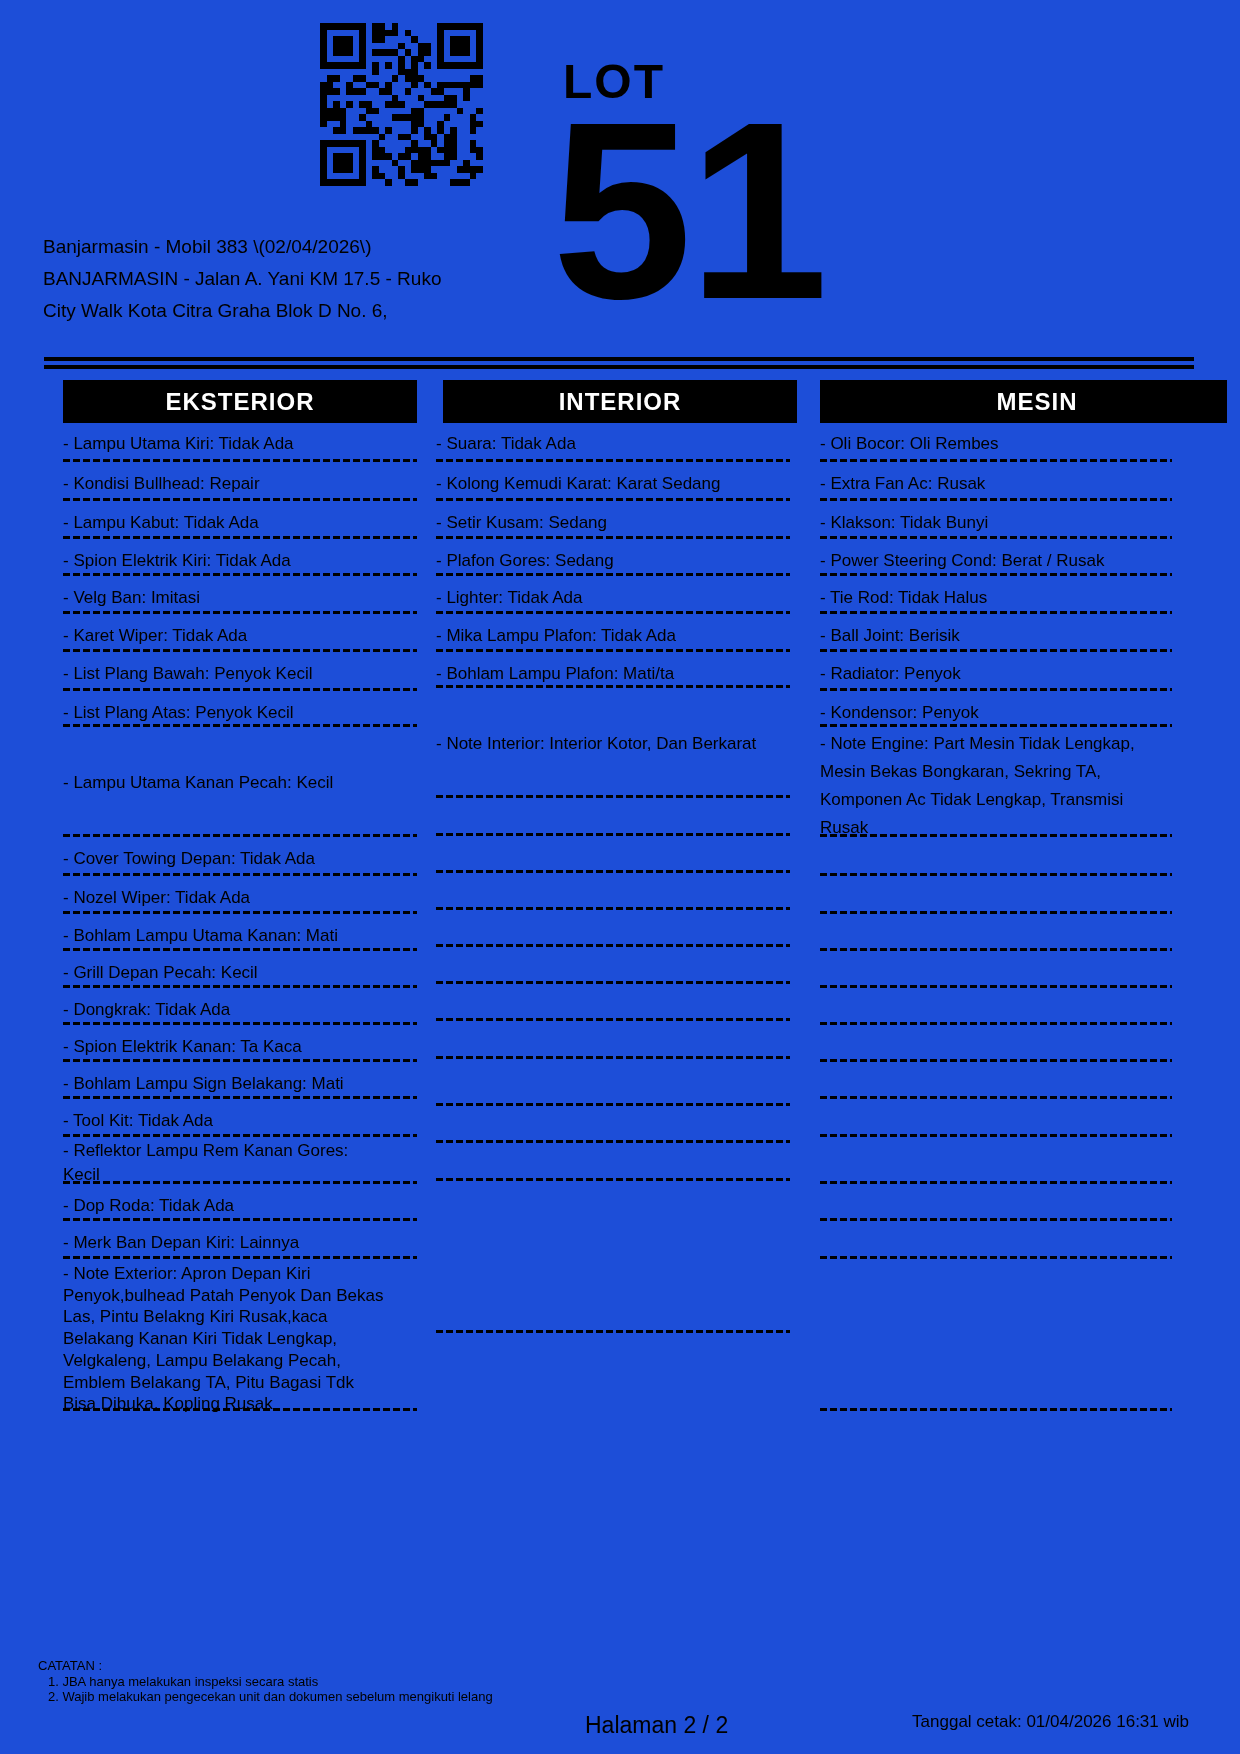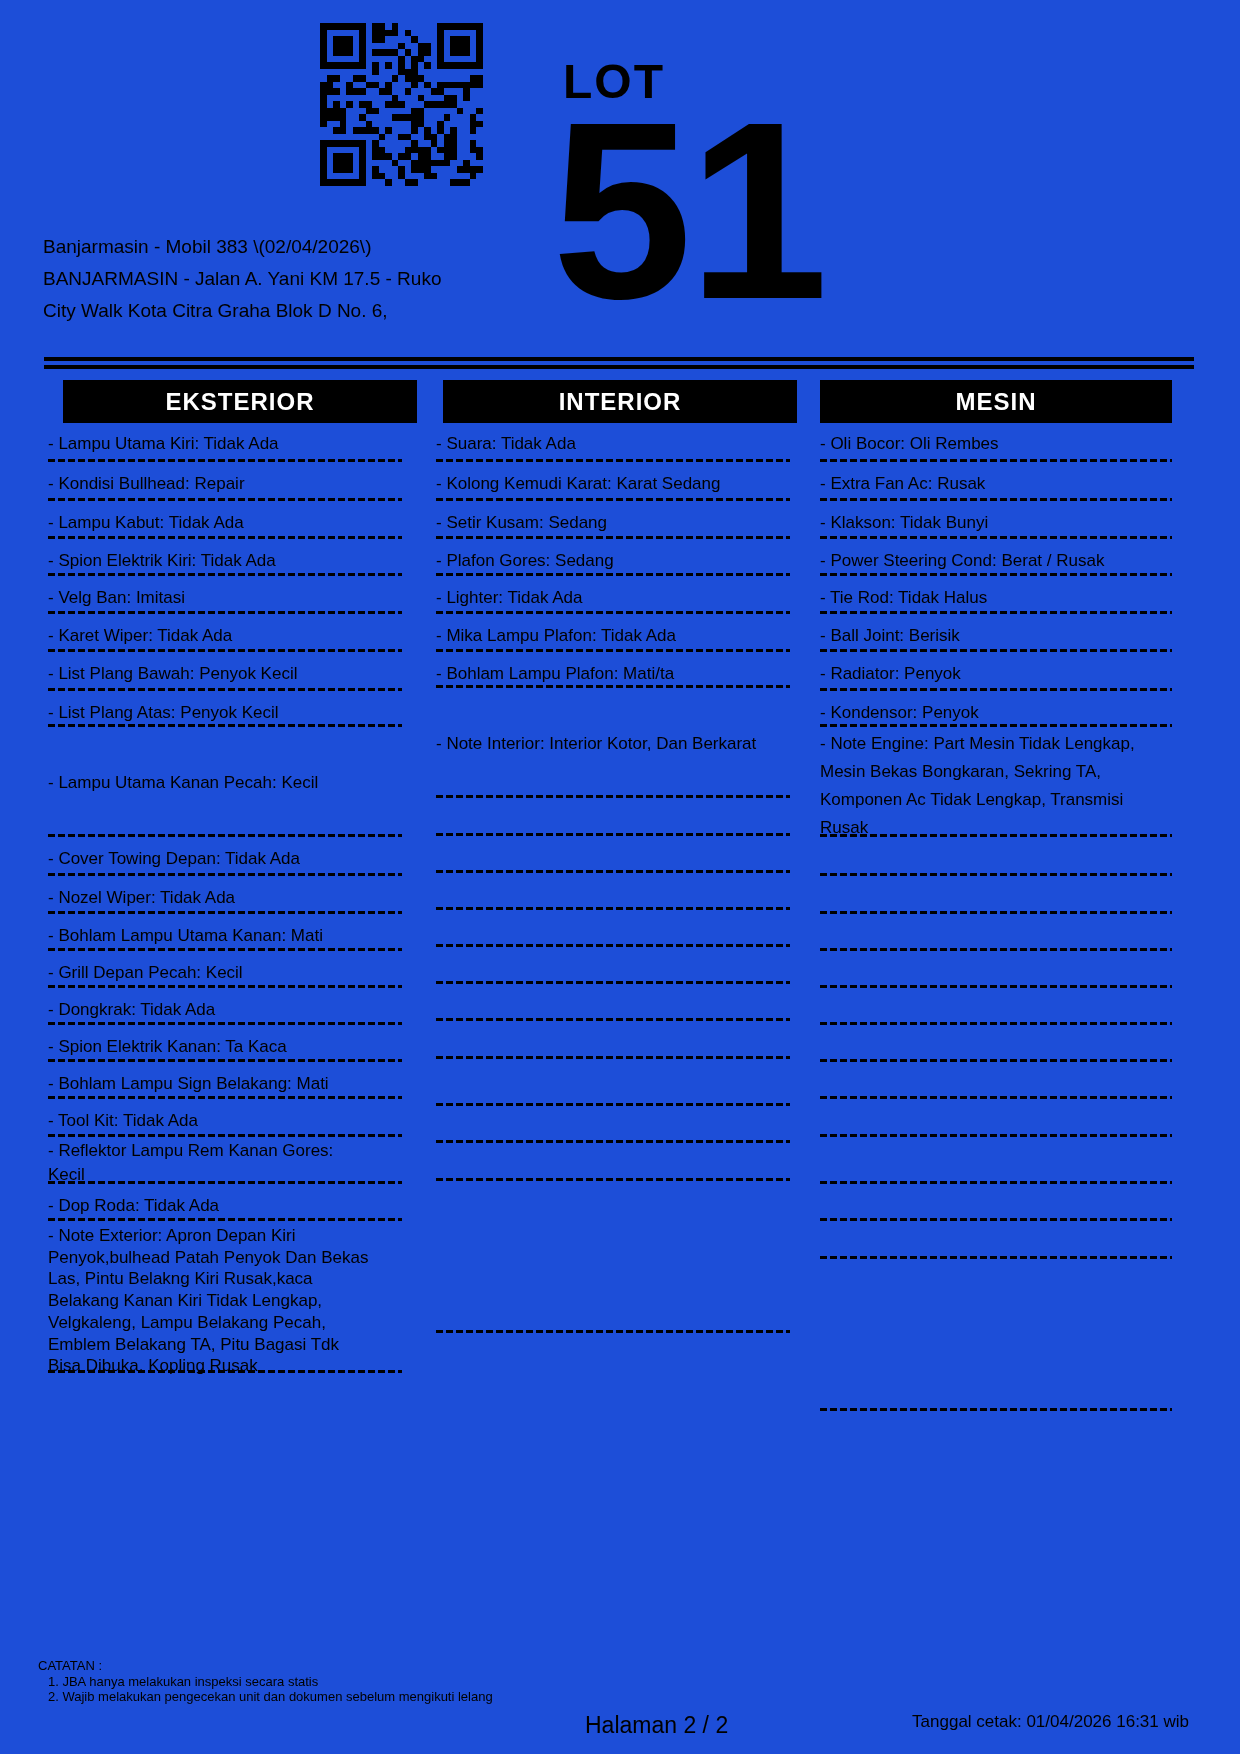--- a/index.html
+++ b/index.html
@@ -28,24 +28,24 @@
     border-top:4px solid #000;border-bottom:4px solid #000;box-sizing:border-box;
   }
   
   .bar{
     position:absolute;top:380px;height:43px;background:#000;color:#fff;
     font-size:24px;font-weight:bold;text-align:center;line-height:43px;
     letter-spacing:1px;
   }
   .bar.c0{left:63px;width:354px;}
   .bar.c1{left:443px;width:354px;}
-  .bar.c2{left:820px;width:352px;}
+  .bar.c2{left:820px;width:380px;padding-left:27px;}
   
   .col{position:absolute;top:423px;}
-  .col.c0{left:48px;width:354px;}
+  .col.c0{left:63px;width:354px;}
   .col.c1{left:436px;width:354px;}
   .col.c2{left:820px;width:352px;}
   .cell{
     position:relative;box-sizing:border-box;
     font-size:17px;line-height:20px;padding-top:11px;
     white-space:pre-line;
   }
   .cell::after{
     content:"";position:absolute;left:0;right:0;bottom:1px;height:3px;
     background:repeating-linear-gradient(90deg,#000 0 7px,transparent 7px 10px);
@@ -397,20 +397,21 @@
         <div class="cell" style="height: 38px;">- Nozel Wiper: Tidak Ada</div>
         <div class="cell" style="height: 37px;">- Bohlam Lampu Utama Kanan: Mati</div>
         <div class="cell" style="height: 37px;">- Grill Depan Pecah: Kecil</div>
         <div class="cell" style="height: 37px;">- Dongkrak: Tidak Ada</div>
         <div class="cell" style="height: 37px;">- Spion Elektrik Kanan: Ta Kaca</div>
         <div class="cell" style="height: 37px;">- Bohlam Lampu Sign Belakang: Mati</div>
         <div class="cell" style="height: 38px;">- Tool Kit: Tidak Ada</div>
         <div class="cell two-line" style="height: 47px;">- Reflektor Lampu Rem Kanan Gores:
 Kecil</div>
         <div class="cell" style="height: 37px;">- Dop Roda: Tidak Ada</div>
+        <div class="cell" style="height: 38px;">- Merk Ban Depan Kiri: Lainnya</div>
         <div class="cell note-exterior" style="height: 152px;">- Note Exterior: Apron Depan Kiri
 Penyok,bulhead Patah Penyok Dan Bekas
 Las, Pintu Belakng Kiri Rusak,kaca
 Belakang Kanan Kiri Tidak Lengkap,
 Velgkaleng, Lampu Belakang Pecah,
 Emblem Belakang TA, Pitu Bagasi Tdk
 Bisa Dibuka, Kopling Rusak</div>
       </div>
       <div class="col c1">
         <div class="cell" style="height: 40px;">- Suara: Tidak Ada</div>

